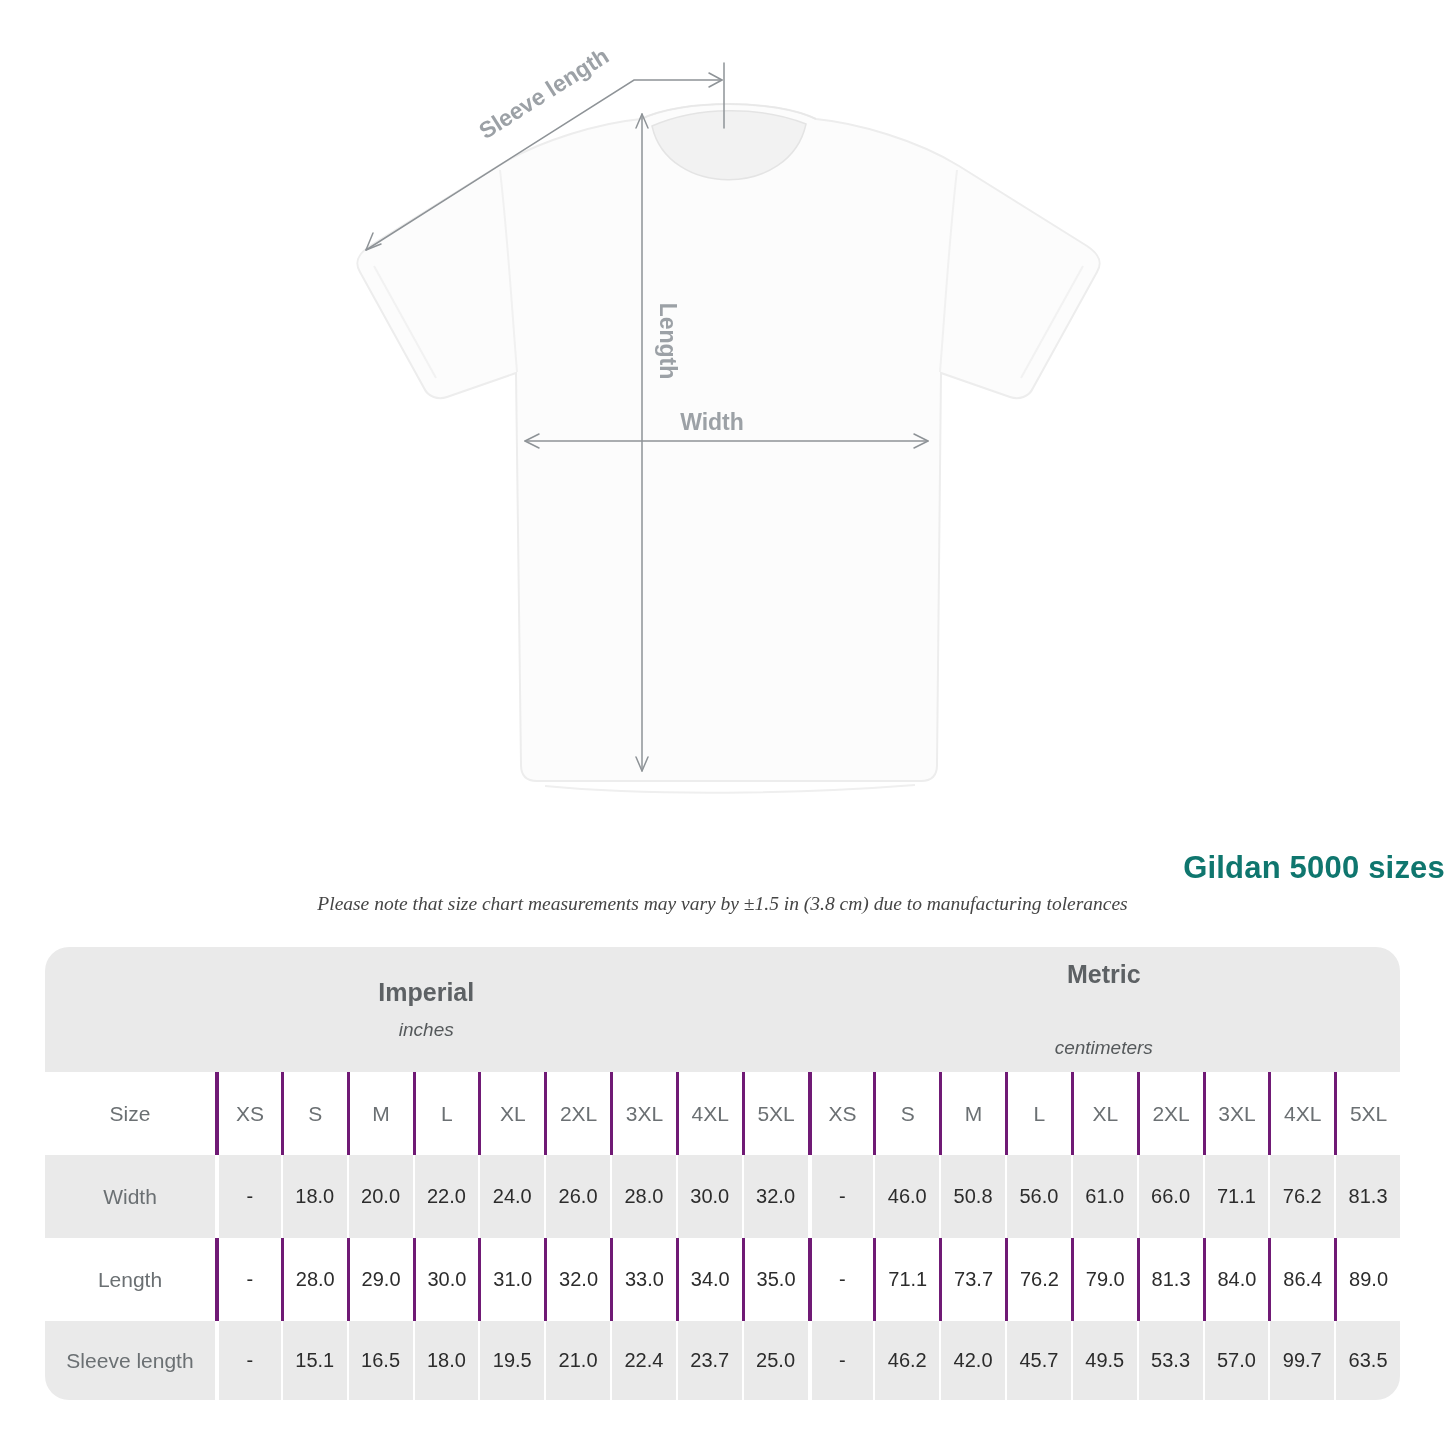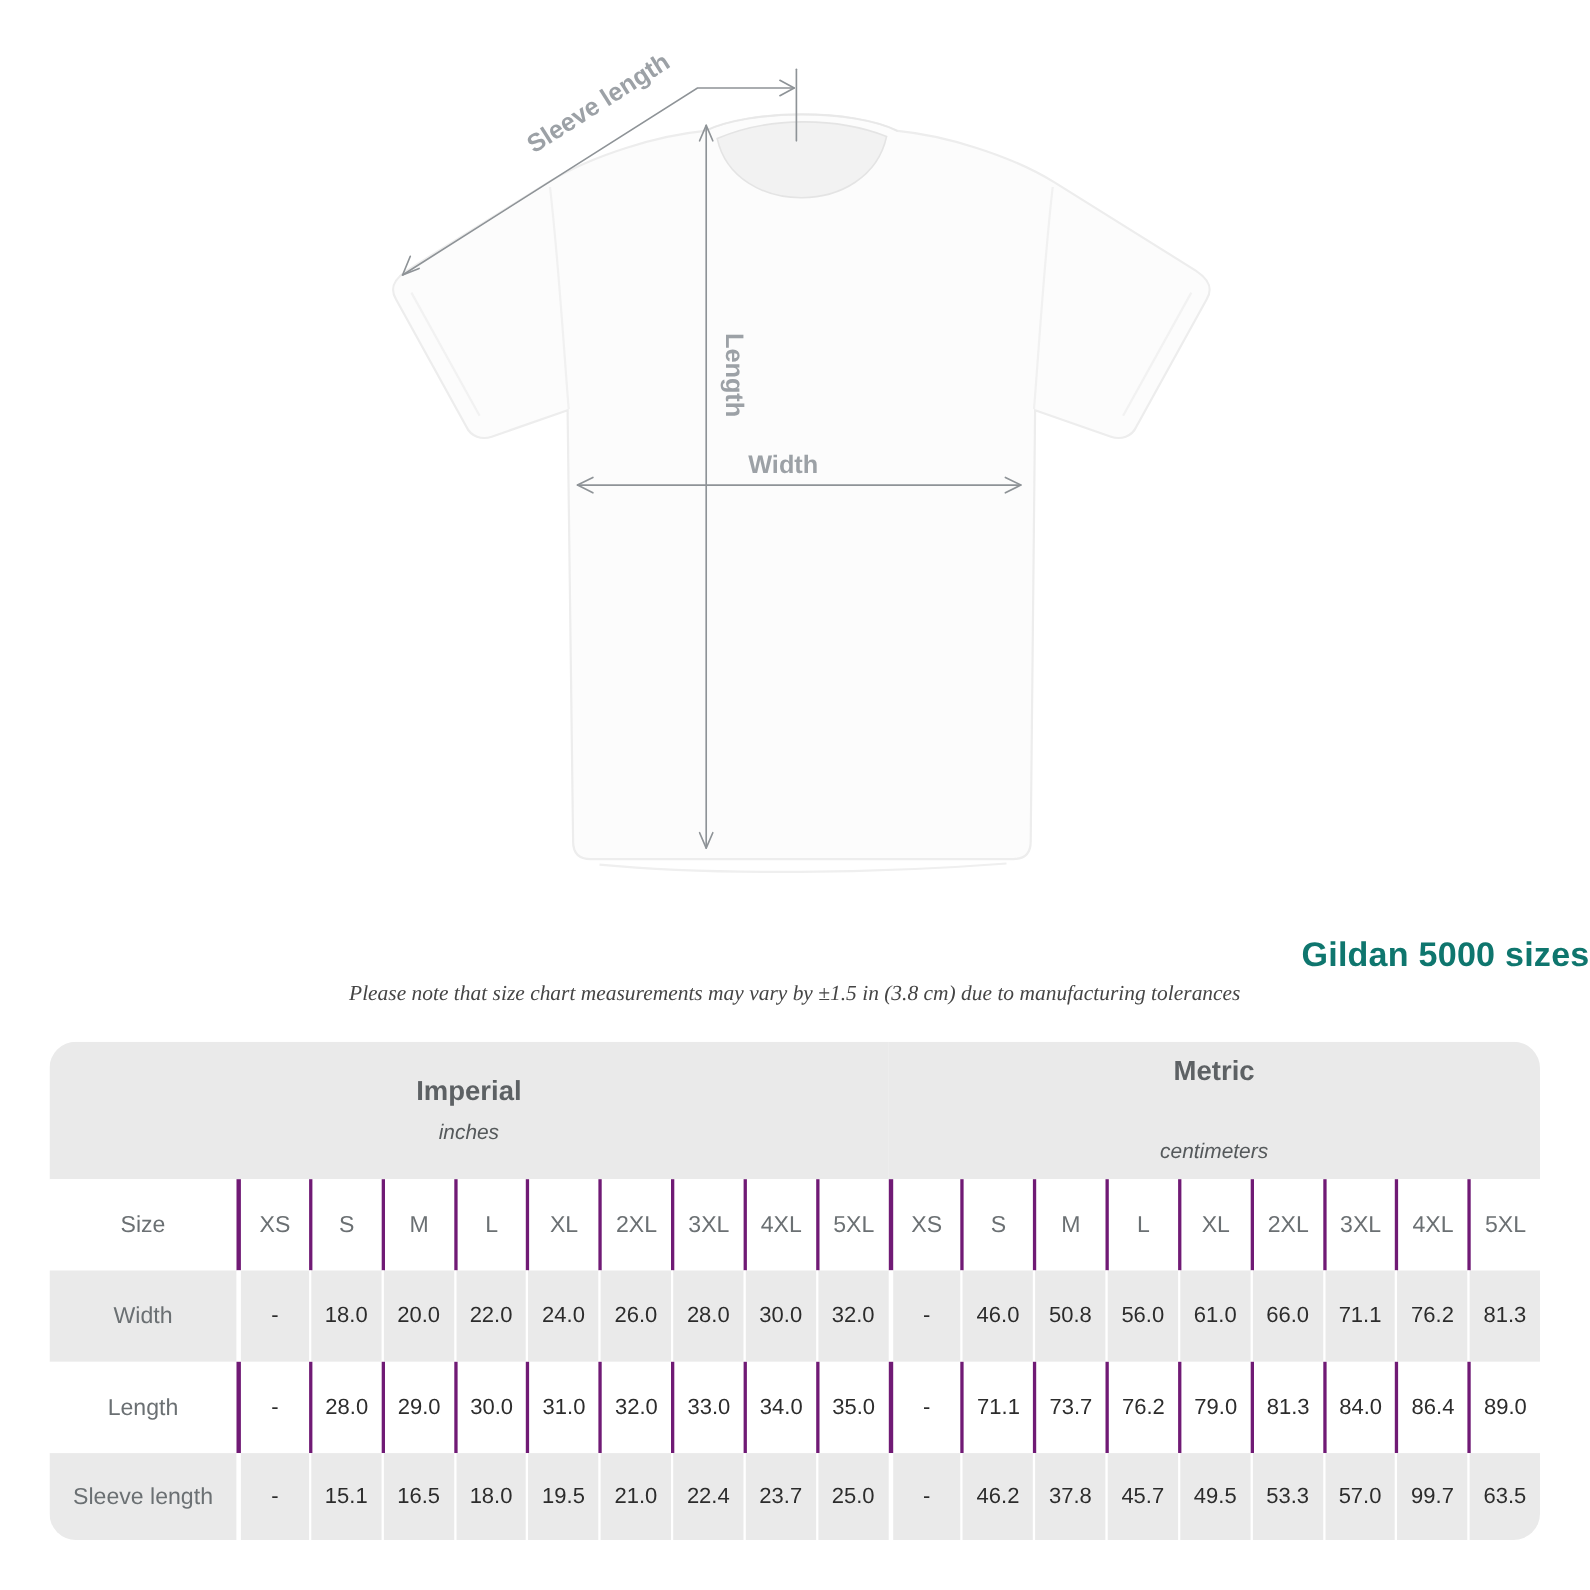--- a/index.html
+++ b/index.html
@@ -166,21 +166,21 @@
       <div class="cell val row-gray sep">15.1</div>
       <div class="cell val row-gray sep">16.5</div>
       <div class="cell val row-gray sep">18.0</div>
       <div class="cell val row-gray sep">19.5</div>
       <div class="cell val row-gray sep">21.0</div>
       <div class="cell val row-gray sep">22.4</div>
       <div class="cell val row-gray sep">23.7</div>
       <div class="cell val row-gray sep">25.0</div>
       <div class="cell val row-gray sep half-start">-</div>
       <div class="cell val row-gray sep">46.2</div>
-      <div class="cell val row-gray sep">37.8</div>
+      <div class="cell val row-gray sep">42.0</div>
       <div class="cell val row-gray sep">45.7</div>
       <div class="cell val row-gray sep">49.5</div>
       <div class="cell val row-gray sep">53.3</div>
       <div class="cell val row-gray sep">57.0</div>
       <div class="cell val row-gray sep">99.7</div>
       <div class="cell val row-gray sep">63.5</div>
     </div>
 </div>
 
 </body></html>

